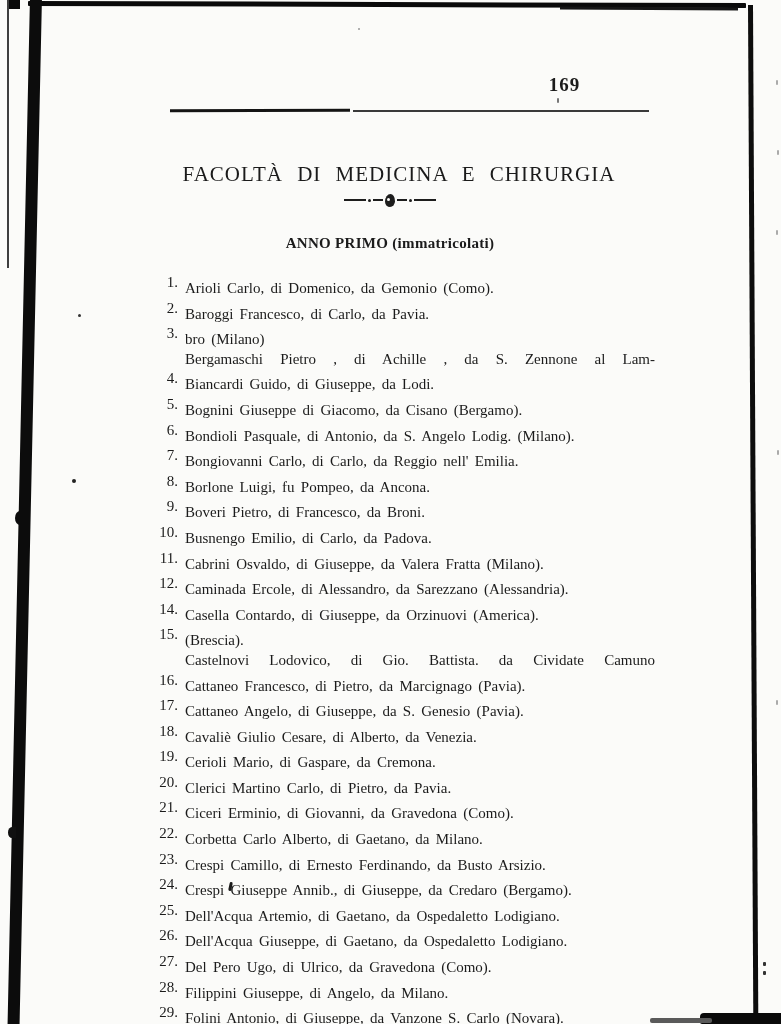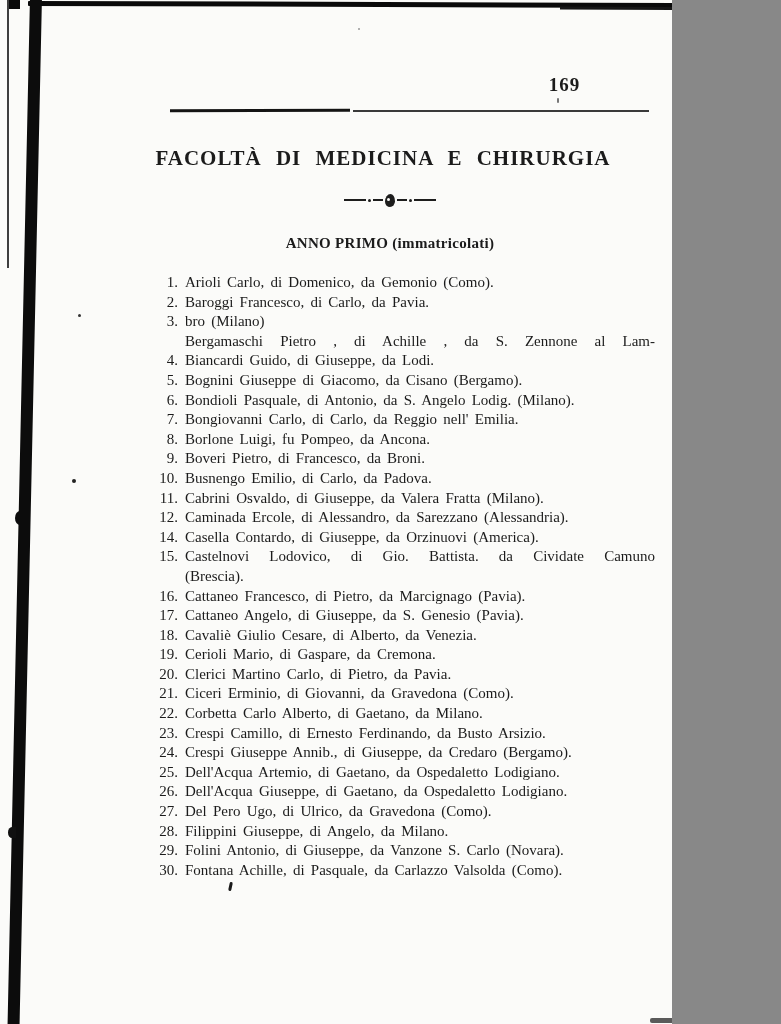--- a/index.html
+++ b/index.html
@@ -1,18 +1,18 @@
 <!DOCTYPE html>
 <html style="--ink: #1b1b1b; --paper: #fbfbf9;"><head>
 <meta charset="utf-8">
 <style>
   :root { --ink:#1b1b1b; --paper:#fbfbf9; }
   html,body{margin:0;padding:0;background:#888;}
   .page{
-    position:relative; width:672px; height:1024px; overflow:hidden;
+    position:relative; width:781px; height:1024px; overflow:hidden;
     background:var(--paper);
     font-family:"Liberation Serif","DejaVu Serif",serif;
     color:var(--ink);
   }
   
   .top-line{position:absolute;top:2px;left:28px;width:718px;height:5px;background:#0a0a0a;transform:rotate(0.18deg);border-radius:1px;}
   .top-line2{position:absolute;top:7px;left:560px;width:178px;height:3px;background:#161616;transform:rotate(0.25deg);}
   .tl-chunk{position:absolute;top:0;left:9px;width:11px;height:9px;background:#0a0a0a;}
   .left-bar{position:absolute;top:-4px;left:30px;width:12px;height:1040px;background:#0c0c0c;transform:rotate(1.25deg);transform-origin:top left;border-radius:2px;}
   .left-thin{position:absolute;top:0;left:7px;width:2px;height:268px;background:#3f3f3f;}
@@ -30,35 +30,35 @@
   .edge-speck{position:absolute;width:2px;height:5px;background:#aaa;border-radius:1px;}
   .e1{top:80px;left:776px;}.e2{top:150px;left:777px;}.e3{top:230px;left:776px;}
   .e4{top:450px;left:777px;}.e5{top:700px;left:776px;}
   .e6{top:962px;left:763px;width:3px;height:4px;background:#333;}
   .e7{top:971px;left:763px;width:3px;height:4px;background:#333;}
   
   .pageno{position:absolute;top:74px;left:527px;width:75px;text-align:center;
     font-size:19px;font-weight:bold;letter-spacing:1px;}
   .rule-l{position:absolute;top:109px;left:170px;width:180px;height:3px;background:#141414;transform:rotate(-0.15deg);}
   .rule-r{position:absolute;top:110px;left:353px;width:296px;height:2px;background:#3a3a3a;}
-  .title{position:absolute;top:146px;left:133px;width:500px;margin:0;text-align:center;
-    font-size:21px;font-weight:bold;letter-spacing:1px;word-spacing:8px;}
+  .title{position:absolute;top:146px;left:133px;width:500px;margin:16px;text-align:center;
+    font-size:21px;font-weight:normal;letter-spacing:1px;word-spacing:8px;}
   .orn{position:absolute;top:193px;left:342px;width:96px;height:14px;display:flex;align-items:center;justify-content:center;}
   .orn .seg{height:2px;background:#1d1d1d;}
   .orn .g1{width:22px;}.orn .g2{width:10px;}
   .orn .dot{width:3px;height:3px;background:#1d1d1d;border-radius:50%;margin:0 2px;}
   .fleuron{position:relative;width:10px;height:13px;margin:0 2px;background:#1d1d1d;
     border-radius:55% 45% 50% 50% / 60% 55% 45% 40%;}
   .fleuron::after{content:"";position:absolute;top:4px;left:2px;width:3px;height:3px;background:var(--paper);border-radius:50%;}
   .section{position:absolute;top:235px;left:140px;width:500px;margin:0;text-align:center;
     font-size:15px;font-weight:bold;letter-spacing:0.3px;}
   .students{position:absolute;top:273px;left:140px;width:516px;font-size:15px;}
   .row{display:flex;}
   .num{width:38px;text-align:right;padding-right:7px;line-height:19.6px;flex:none;}
-  .txt{width:470px;word-spacing:2.5px;}
+  .txt{width:470px;word-spacing:2.5px;margin-top:6px;}
   .line{display:block;height:19.6px;line-height:19.6px;white-space:nowrap;overflow:visible;}
   .line.j{white-space:normal;text-align:justify;text-align-last:justify;}
 </style>
 </head>
 <body>
 
 <div class="page">
 
   <div class="top-line"></div>
   <div class="top-line2"></div>
@@ -177,22 +177,22 @@
       </div>
       <div class="row">
         <span class="num">14.</span>
         <span class="txt">
           <span class="line">Casella Contardo, di Giuseppe, da Orzinuovi (America).</span>
         </span>
       </div>
       <div class="row">
         <span class="num">15.</span>
         <span class="txt">
+          <span class="line">(Brescia).</span>
           <span class="line j">Castelnovi Lodovico, di Gio. Battista. da Cividate Camuno</span>
-          <span class="line">(Brescia).</span>
         </span>
       </div>
       <div class="row">
         <span class="num">16.</span>
         <span class="txt">
           <span class="line">Cattaneo Francesco, di Pietro, da Marcignago (Pavia).</span>
         </span>
       </div>
       <div class="row">
         <span class="num">17.</span>

